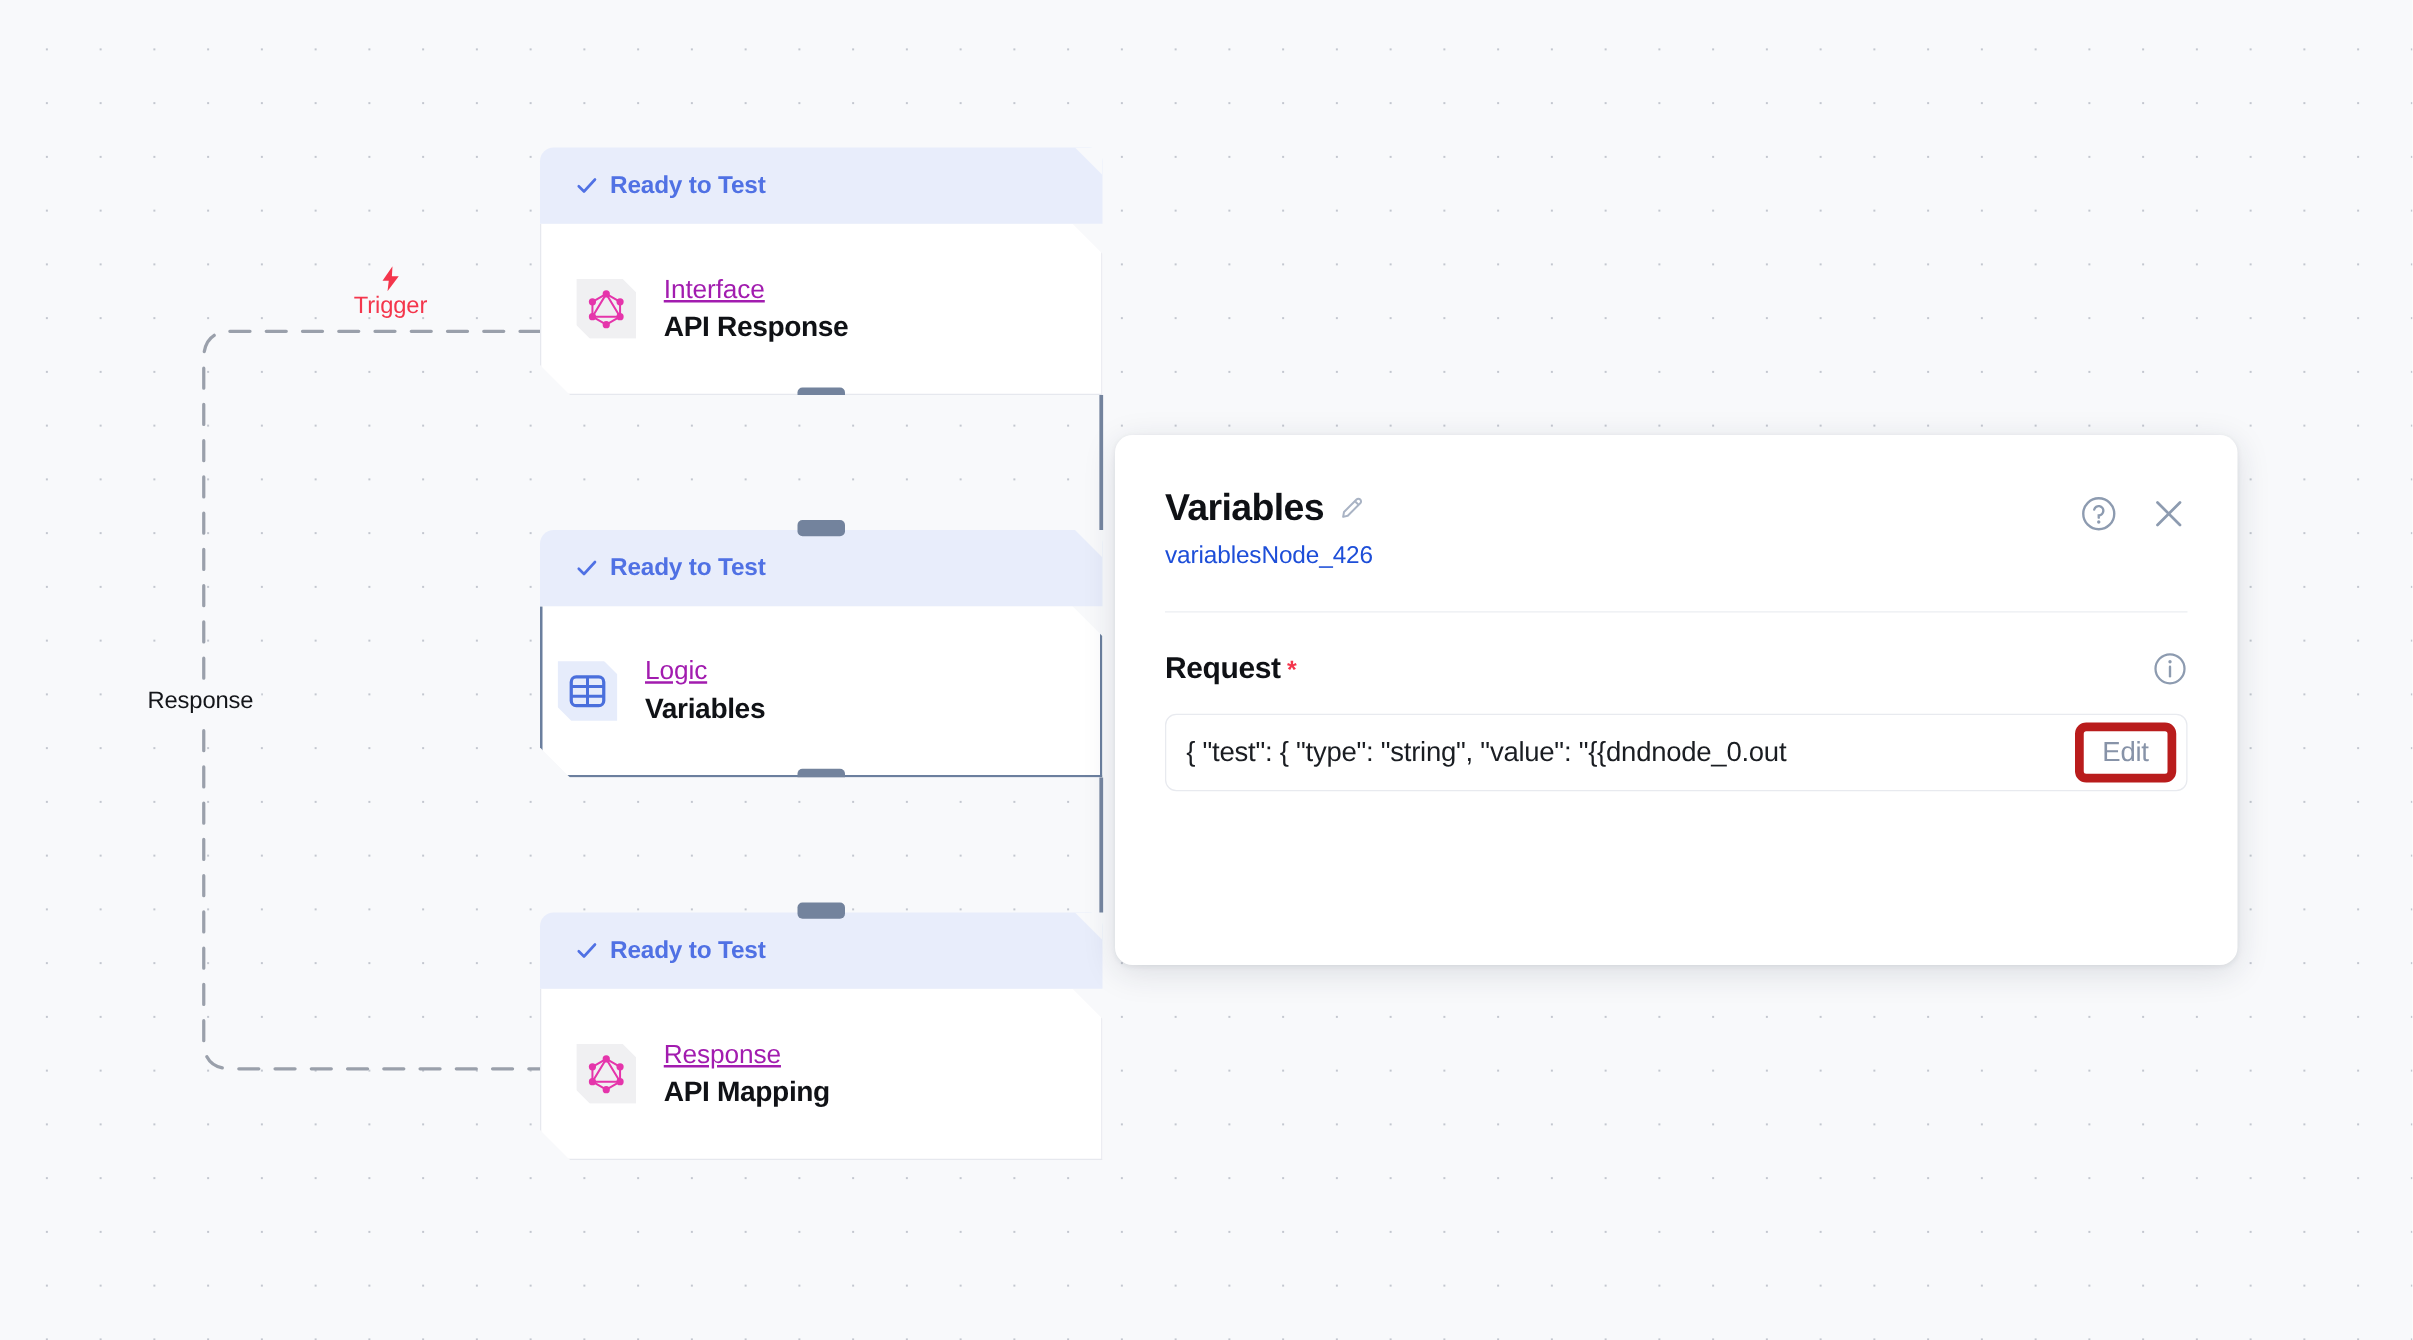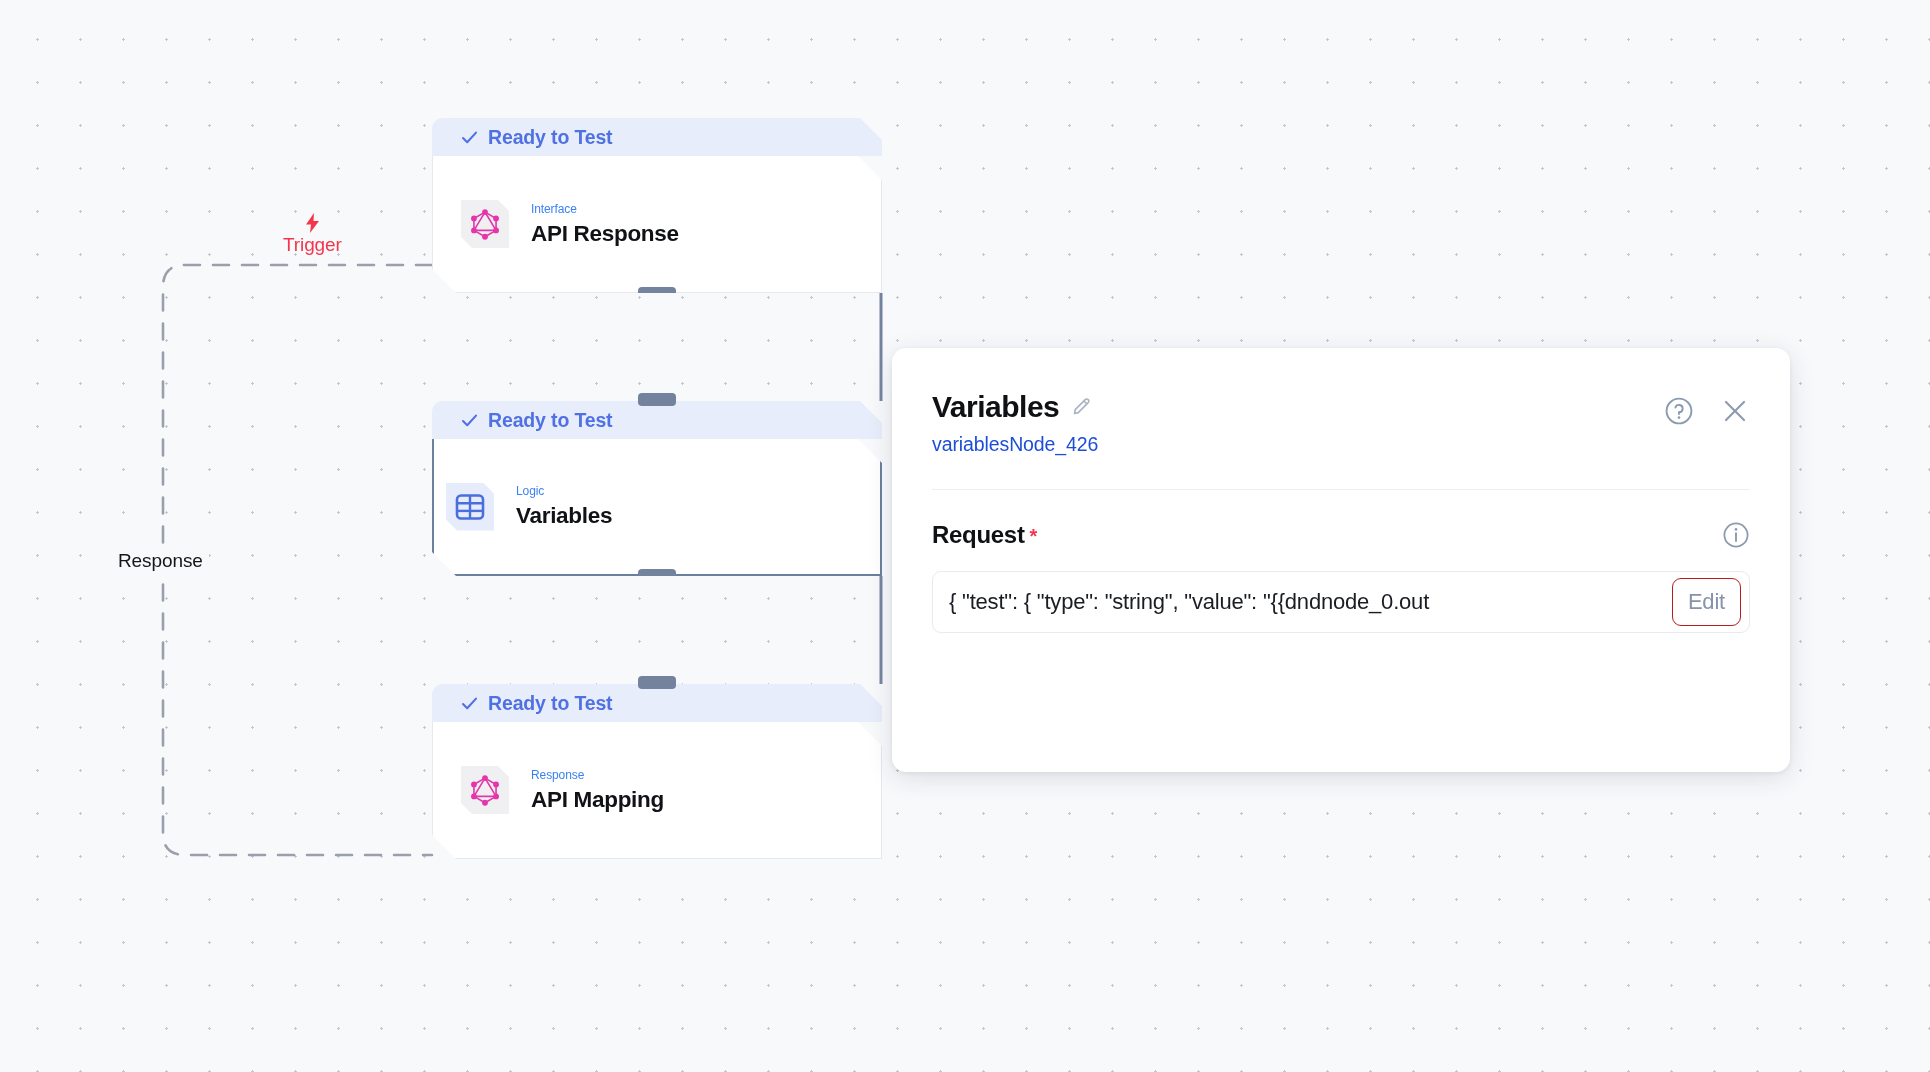--- a/index.html
+++ b/index.html
@@ -60,21 +60,21 @@
     left: 432px;
     top: 118px;
   }
 
   .node {
     position: relative;
     width: 450px;
   }
 
   .node-status {
-    height: 38px;
+    height: 61px;
     background: #e8edfb;
     border-radius: 11px 11px 0 0;
     display: flex;
     align-items: center;
     padding-left: 28px;
     gap: 9px;
     position: relative;
   }
   
   .node-status::after {
@@ -118,23 +118,24 @@
     width: 48px; height: 48px;
     flex: none;
     display: flex; align-items: center; justify-content: center;
     clip-path: polygon(0 0, calc(100% - 11px) 0, 100% 11px, 100% 100%, 11px 100%, 0 calc(100% - 11px));
   }
   .node-icon.graphql { background: #f0f0f2; }
   .node-icon.logic   { background: #e6ecfb; }
 
   .node-text { display: flex; flex-direction: column; gap: 5px; }
   .node-kind {
-    font-size: 12px;
-    color: #3b82f6;
+    font-size: 21px;
+    color: #a21caf;
     letter-spacing: -0.1px;
+    text-decoration: underline;
   }
   .node-title {
     font-size: 22.5px;
     font-weight: 700;
     color: #101216;
     letter-spacing: -0.3px;
   }
 
   
   .handle {
@@ -245,21 +246,21 @@
     color: #1a1d22;
     white-space: nowrap;
     overflow: hidden;
     letter-spacing: -0.2px;
   }
   #mapping-edit-btn {
     flex: none;
     height: 48px;
     padding: 0 15px;
     background: #ffffff;
-    border: 1px solid #b91c1c;
+    border: 7px solid #b91c1c;
     border-radius: 9px;
     color: #8793a8;
     font-size: 22px;
     font-family: "Liberation Sans", sans-serif;
     cursor: pointer;
     letter-spacing: -0.2px;
   }
 </style>
 </head>
 <body>

